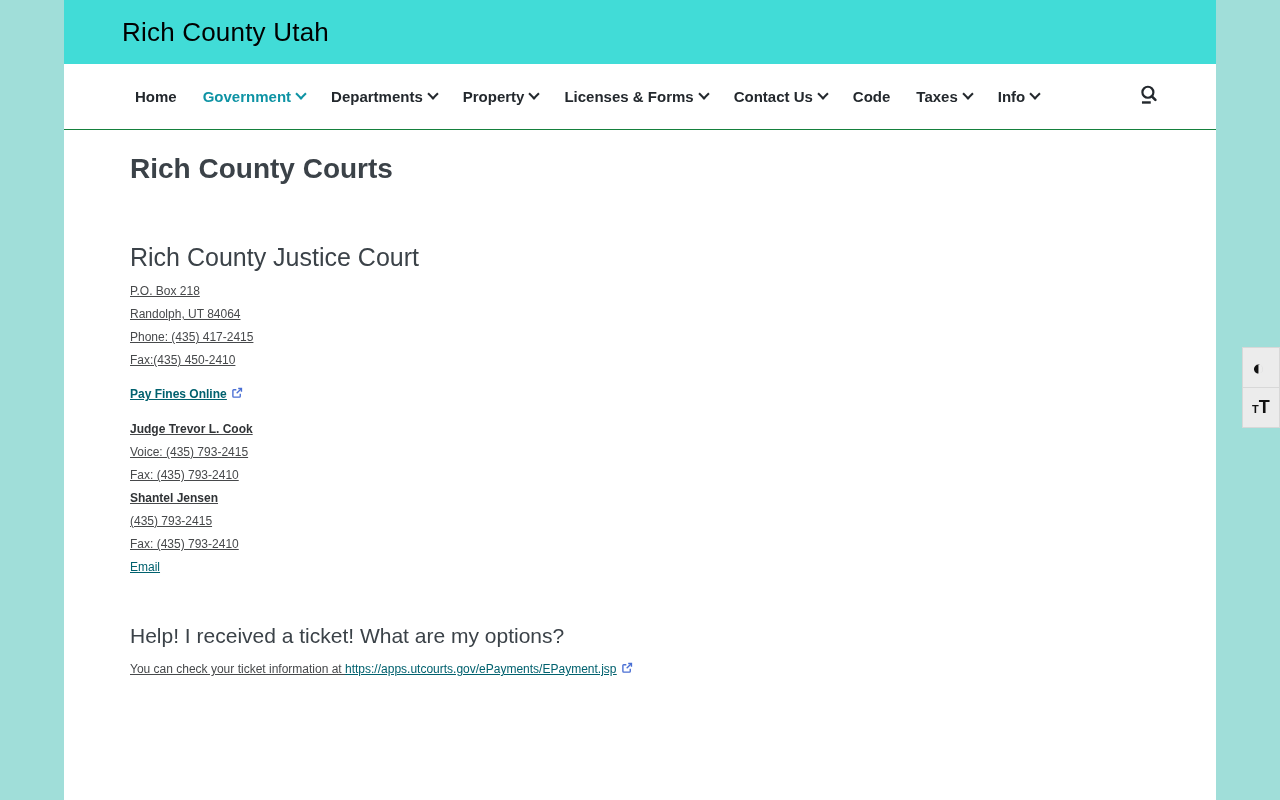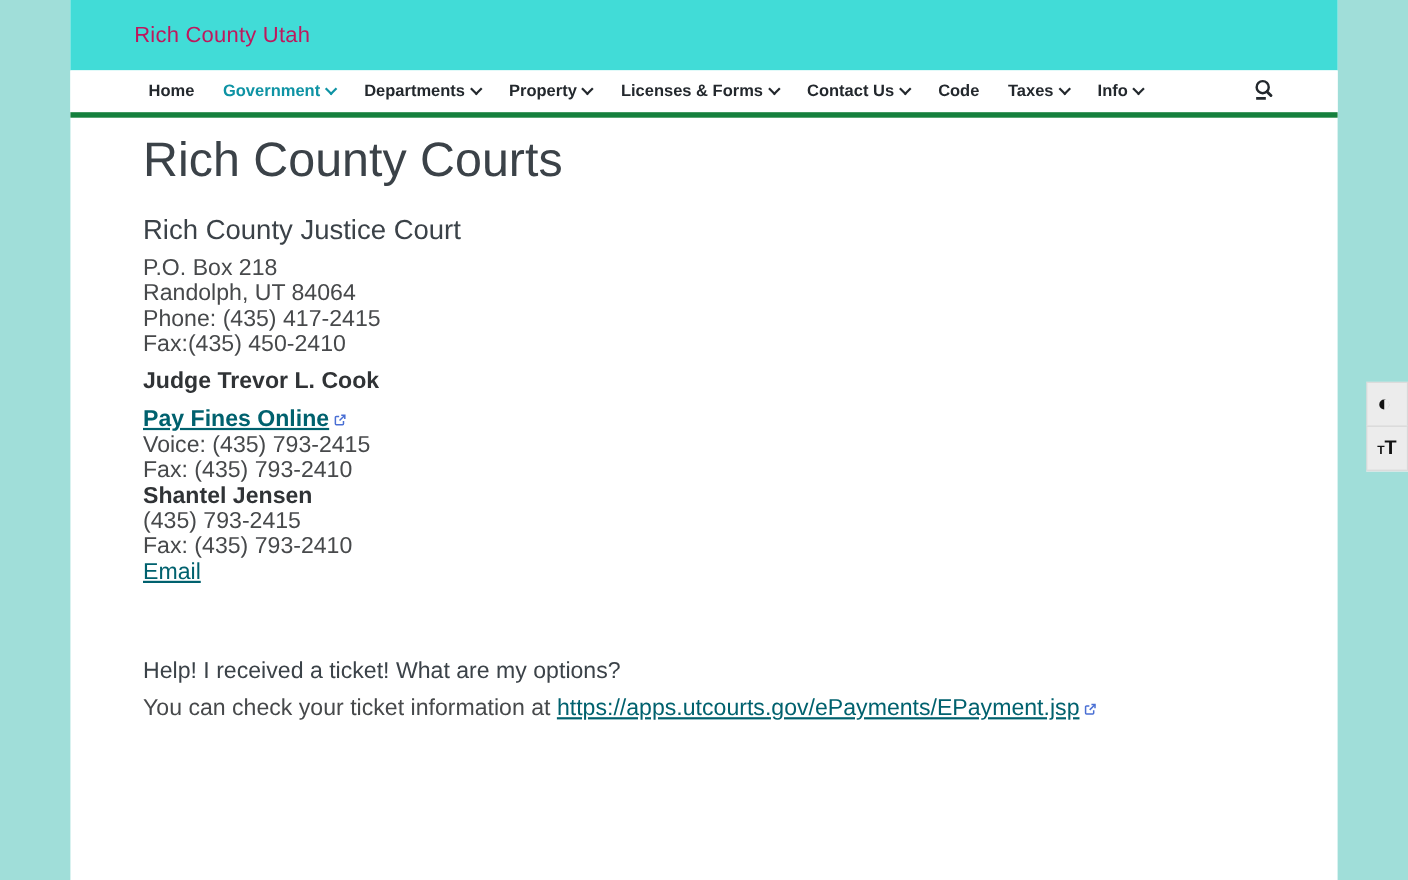--- a/index.html
+++ b/index.html
@@ -13,25 +13,25 @@
   .page-wrap {
     margin: 0 64px; width: 1152px; min-height: 800px;
     background: #ffffff; position: relative;
   }
   
   .site-header {
     height: 64px; background: var(--header-bg, #41dcd7);
     display: flex; align-items: center; padding-left: 58px;
   }
   .site-title {
-    font-size: 20px; font-weight: 400; color: #be185d; letter-spacing: .2px;
+    font-size: 26px; font-weight: 400; color: #000000; letter-spacing: .2px;
   }
   
   .main-nav {
-    height: 43px; background: #fff; border-bottom: 5px solid #15803d;
+    height: 66px; background: #fff; border-bottom: 1px solid #15803d;
     display: flex; align-items: center; padding: 0 0 0 58px;
   }
   .nav-list { display: flex; list-style: none; margin: 0; padding: 0; align-items: center; }
   .nav-item a {
     display: inline-flex; align-items: center; gap: 6px;
     padding: 0 13px; font-size: 15px; font-weight: 700;
     color: #23282d; text-decoration: none; cursor: pointer; white-space: nowrap;
   }
   .nav-item.active a { color: var(--accent, #0e93a4); }
   .chevron-down {
@@ -39,36 +39,36 @@
     border-right: 2.4px solid currentColor; border-bottom: 2.4px solid currentColor;
     transform: rotate(45deg); display: inline-block;
   }
   .nav-search {
     margin-left: auto; margin-right: 52px; background: none; border: none;
     cursor: pointer; padding: 4px; display: flex; align-items: center;
   }
   
   .content { padding: 23px 66px 40px 66px; }
   .page-title {
-    margin: 0 0 36px 0; font-size: 44px; font-weight: 400; color: #3b4248; line-height: 32px;
+    margin: 0 0 61px 0; font-size: 28px; font-weight: 700; color: #3b4248; line-height: 32px;
   }
   .section-heading {
     margin: 0 0 12px 0; font-size: 25px; font-weight: 400; color: #3b4248; line-height: 22px;
   }
-  .content p { margin: 11px 0 0 0; font-size: 21px; line-height: 23px; color: #47494b; }
+  .content p { margin: 11px 0 0 0; font-size: 12px; line-height: 23px; color: #47494b; text-decoration: underline; }
   .content p.tight { margin-top: 0; }
   .content p.first-link { margin-top: 2px; }
   .bold { font-weight: 700; color: #303336; }
   a.site-link {
     color: var(--link-color, #00616e); text-decoration: underline; cursor: pointer;
   }
   a.site-link.strong { font-weight: 700; }
   .ext-icon { display: inline-block; vertical-align: -1px; margin-left: 4px; }
   .help-heading {
-    margin: 68px 0 0 0; font-size: 21px; font-weight: 400; color: #3b4248; line-height: 22px;
+    margin: 46px 0 0 0; font-size: 21px; font-weight: 400; color: #3b4248; line-height: 22px;
   }
   
   .a11y-widget { position: fixed; top: 347px; right: 0; z-index: 50; }
   .a11y-btn {
     display: flex; align-items: center; justify-content: flex-start;
     width: 38px; height: 41px; padding-left: 9px;
     background: #ececec; border: 1px solid #d8d8d8; cursor: pointer;
   }
   .a11y-btn + .a11y-btn { margin-top: -1px; }
   .contrast-glyph { font-size: 21px; line-height: 1; color: #111; }
@@ -137,29 +137,29 @@
     <h1 class="page-title">Rich County Courts</h1>
 
     <h2 class="section-heading">Rich County Justice Court</h2>
 
     <p class="tight">P.O. Box 218</p>
     <p class="tight">Randolph, UT 84064</p>
     <p class="tight">Phone: (435) 417-2415</p>
     <p class="tight">Fax:(435) 450-2410</p>
 
 
-    <p><span class="bold">Judge Trevor L. Cook</span></p>
-
     <p>
       <a class="site-link strong">Pay Fines Online</a><span class="ext-icon"><svg width="12" height="12" viewBox="0 0 14 14" fill="none">
             <path d="M6.2 3.2H3.2a1 1 0 0 0-1 1v6.6a1 1 0 0 0 1 1h6.6a1 1 0 0 0 1-1V7.8" stroke="#4a6fd4" stroke-width="1.6"></path>
             <path d="M8.4 1.8h3.8v3.8" stroke="#4a6fd4" stroke-width="1.6"></path>
             <path d="M12 2L6.6 7.4" stroke="#4a6fd4" stroke-width="1.6"></path>
           </svg></span>
     </p>
+
+    <p><span class="bold">Judge Trevor L. Cook</span></p>
     <p class="tight">Voice: (435) 793-2415</p>
     <p class="tight">Fax: (435) 793-2410</p>
 
     <p class="tight"><span class="bold">Shantel Jensen</span></p>
     <p class="tight">(435) 793-2415</p>
     <p class="tight">Fax: (435) 793-2410</p>
     <p class="tight"><a class="site-link">Email</a></p>
 
 
 

